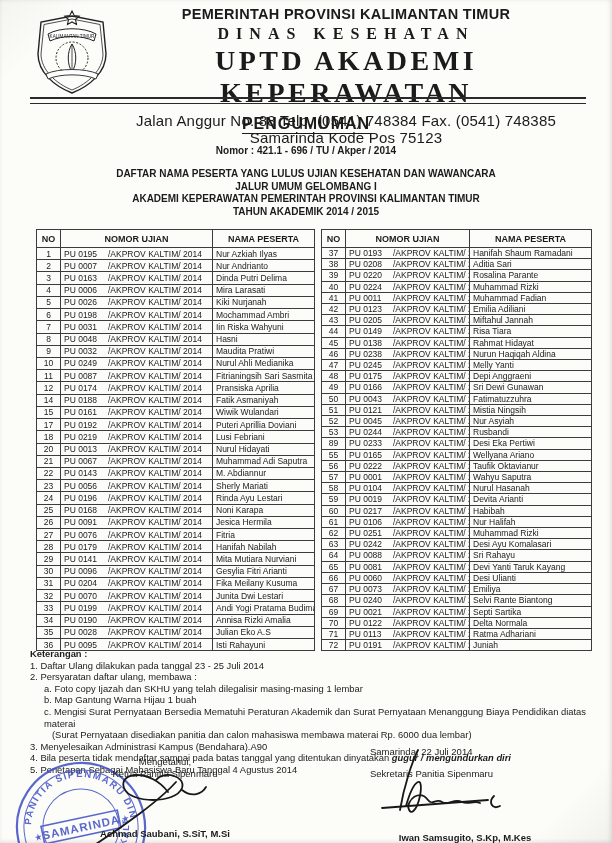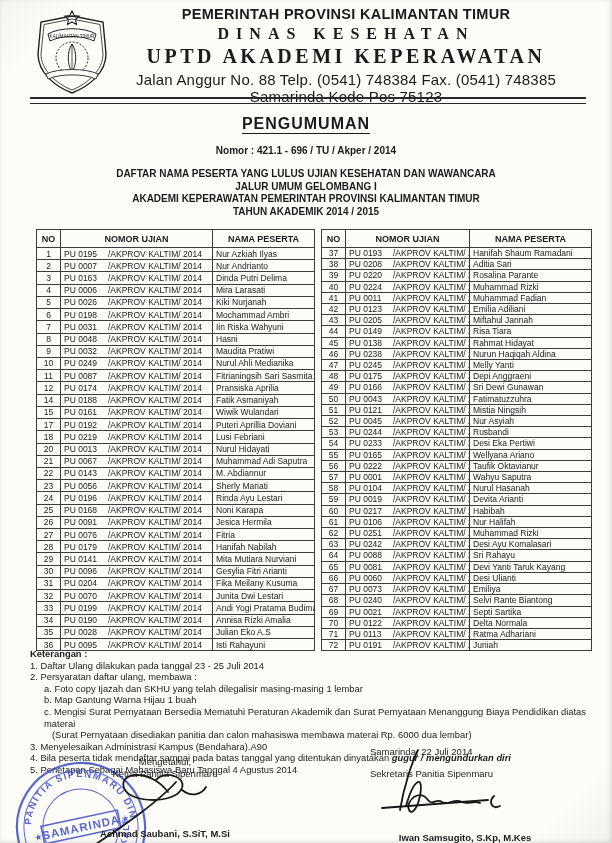--- a/index.html
+++ b/index.html
@@ -12,21 +12,21 @@
     color:#1b1b1b;
     overflow:hidden;
     box-shadow:inset -2px 0 4px rgba(0,0,0,.08), inset 0 -2px 4px rgba(0,0,0,.06);
   }
   
   .letterhead{position:absolute;top:6px;left:0;width:612px;height:92px;}
   .crest{position:absolute;left:30px;top:4px;width:84px;height:86px;}
   .lh-text{position:absolute;left:100px;top:0;width:492px;text-align:center;}
   .lh-line1{font-size:14.5px;font-weight:bold;letter-spacing:.3px;margin-top:0;}
   .lh-line2{font-family:"Liberation Serif",serif;font-size:16px;font-weight:bold;letter-spacing:7px;margin-top:3px;}
-  .lh-line3{font-family:"Liberation Serif",serif;font-size:20px;font-weight:bold;letter-spacing:3.5px;margin-top:2px;}
+  .lh-line3{font-family:"Liberation Serif",serif;font-size:28px;font-weight:bold;letter-spacing:3.5px;margin-top:2px;}
   .lh-addr{font-size:15px;margin-top:3px;letter-spacing:.2px;}
   .rule{position:absolute;left:30px;top:97px;width:556px;height:4px;
         border-top:2px solid #2a2a2a;border-bottom:1px solid #2a2a2a;}
   
   .title-block{position:absolute;top:115px;left:0;width:612px;text-align:center;}
   .doc-title{display:inline-block;font-size:16px;font-weight:bold;letter-spacing:1px;
              border-bottom:1.6px solid #1b1b1b;padding-bottom:0;}
   .doc-number{font-size:10px;font-weight:bold;margin-top:11px;}
   .doc-sub{font-size:10px;font-weight:bold;line-height:12.5px;margin-top:12px;}
   
@@ -429,21 +429,21 @@
             <td>Nur Asyiah</td>
           </tr>
 
           <tr>
             <td class="no-cell">53</td>
             <td class="nomor-cell"><span class="code">PU 0244</span><span class="sfx">/AKPROV KALTIM/ 2014</span></td>
             <td>Rusbandi</td>
           </tr>
 
           <tr>
-            <td class="no-cell">54</td>
+            <td class="no-cell">89</td>
             <td class="nomor-cell"><span class="code">PU 0233</span><span class="sfx">/AKPROV KALTIM/ 2014</span></td>
             <td>Desi Eka Pertiwi</td>
           </tr>
 
           <tr>
             <td class="no-cell">55</td>
             <td class="nomor-cell"><span class="code">PU 0165</span><span class="sfx">/AKPROV KALTIM/ 2014</span></td>
             <td>Wellyana Ariano</td>
           </tr>
 

